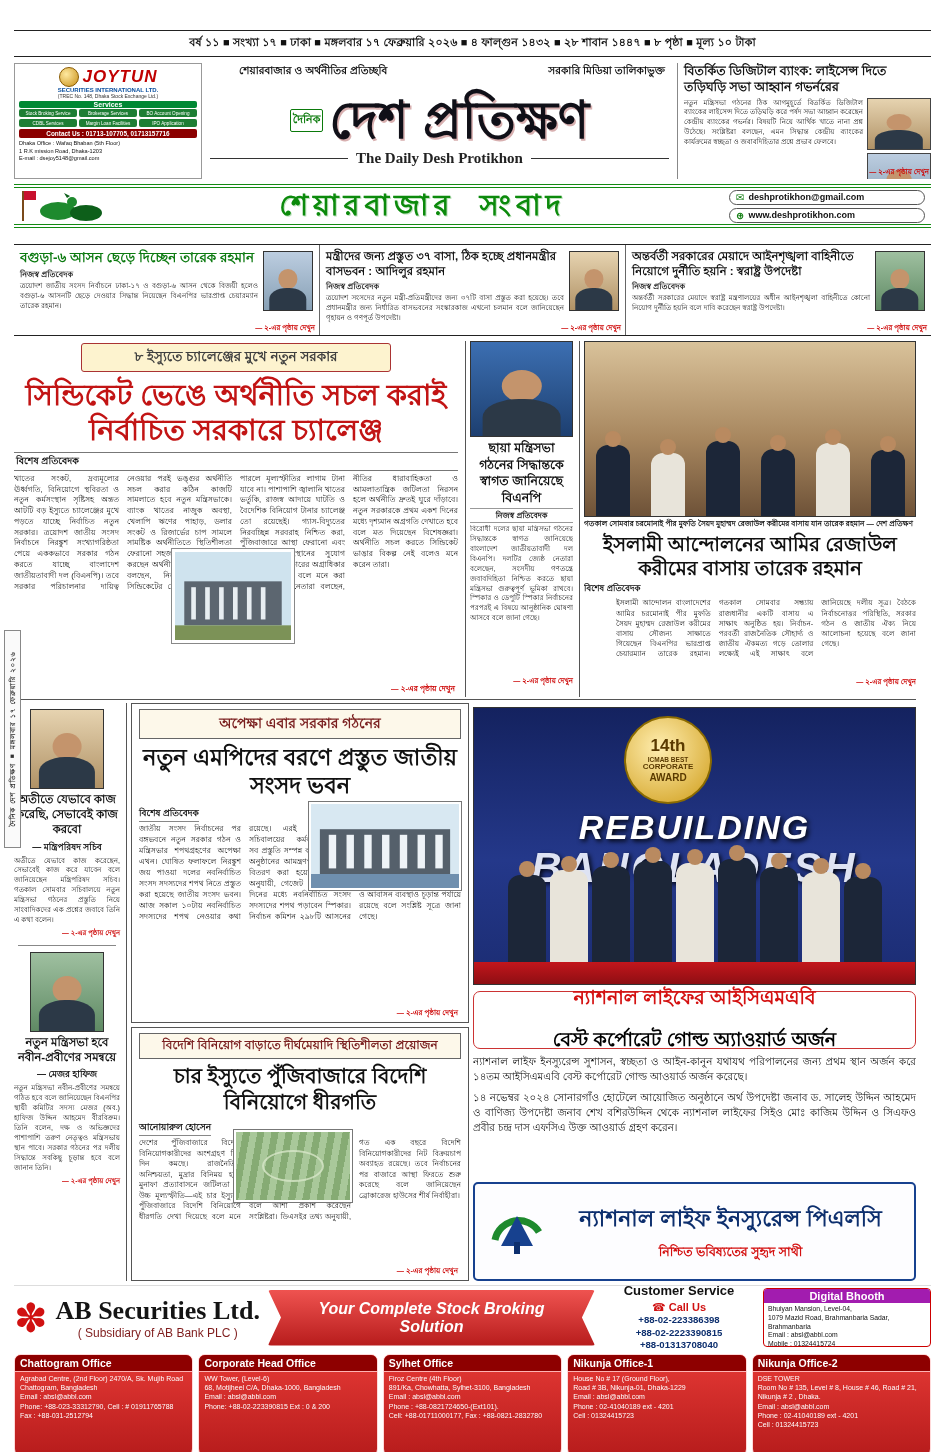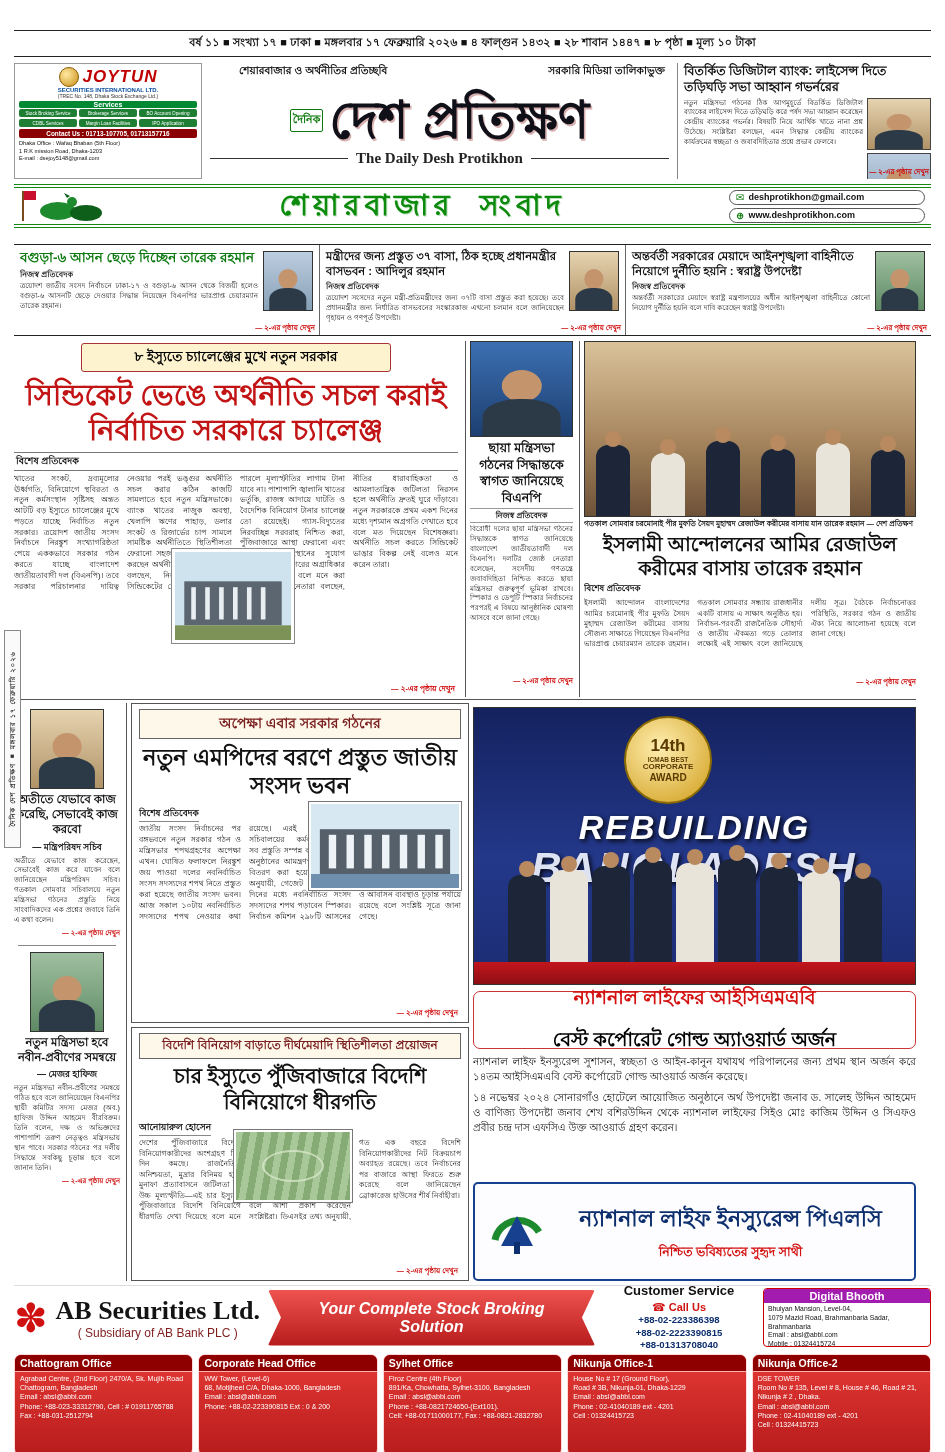--- a/index.html
+++ b/index.html
@@ -62,42 +62,42 @@
   .brief-photo { float:right; width:50px; height:60px; margin:2px 0 2px 5px; border:1px solid #333; }
   .brief-head { font-weight:800; font-size:11.5px; line-height:1.28; }
   .brief-head.green { color:#0c7a10; font-size:13.5px; }
   .brief-by { font-size:8px; font-weight:bold; margin:2px 0 1px; color:#222; }
   .brief-body { font-size:7.1px; text-align:justify; line-height:1.38; }
   .brief-cont { position:absolute; right:4px; bottom:1px; font-size:7px; }
   
   .main { margin:5px 14px 0; position:relative; height:940px; width:917px; }
   .main-divider { position:absolute; left:0; top:358px; width:902px; border-top:1px solid #555; }
   .lead { position:absolute; left:0; top:0; width:452px; height:356px; border-right:1px solid #555; padding-right:7px; overflow:hidden; }
-  .lead-kicker { width:310px; margin:2px auto 0; border:1px solid #a33; background:#fdf3cf; color:#000000; font-weight:800; font-size:13.5px; text-align:center; padding:2px 0; border-radius:3px; }
+  .lead-kicker { width:310px; margin:2px auto 0; border:1px solid #a33; background:#fdf3cf; color:#404040; font-weight:800; font-size:13.5px; text-align:center; padding:2px 0; border-radius:3px; }
   .lead-head { color:#c21414; font-weight:900; font-size:29px; text-align:center; line-height:1.22; margin:6px 0 3px; }
   .lead-byrow { border-top:1px solid #777; border-bottom:1px solid #777; padding:1px 2px; font-size:9.5px; font-weight:800; }
   .lead-body { font-size:7.7px; text-align:justify; line-height:1.4; column-count:4; column-gap:8px; height:198px; overflow:hidden; margin-top:3px; }
   .lead-inset { position:absolute; left:158px; top:208px; width:122px; height:94px; border:3px solid #fff; box-shadow:0 0 0 1px #888; }
   .lead-cont { position:absolute; right:10px; bottom:2px; font-size:7.5px; }
   .shadow-col { position:absolute; left:456px; top:0; width:110px; height:356px; border-right:1px solid #555; padding-right:6px; overflow:hidden; }
   .shadow-photo { width:100%; height:96px; border:1px solid #333; }
   .shadow-head { font-size:12.5px; font-weight:800; text-align:center; line-height:1.32; margin:3px 0 2px; }
   .shadow-by { font-size:7.8px; font-weight:bold; text-align:center; border-top:1px solid #999; border-bottom:1px solid #999; margin-bottom:2px; }
   .shadow-body { font-size:7.1px; text-align:justify; line-height:1.4; height:150px; overflow:hidden; }
   .shadow-cont { text-align:right; font-size:7px; }
   .islami { position:absolute; left:570px; top:0; width:332px; height:356px; overflow:hidden; }
   .islami-photo { position:relative; width:100%; height:176px; border:1px solid #333; background:linear-gradient(180deg,#d9c29a 0%,#a8875f 55%,#6e5238 100%); overflow:hidden; }
   .sil-row { position:absolute; bottom:0; left:0; right:0; display:flex; justify-content:space-around; align-items:flex-end; height:70%; }
   .sil { width:34px; background:#1c2638; border-radius:12px 12px 0 0; position:relative; }
   .sil::before { content:""; position:absolute; top:-14px; left:50%; transform:translateX(-50%); width:16px; height:16px; border-radius:50%; background:#b98a60; }
   .sil.w { background:#e8e4da; }
   .islami-cap { font-size:7.4px; font-weight:bold; margin:2px 0 1px; line-height:1.3; }
   .islami-head { font-size:19.5px; font-weight:900; text-align:center; line-height:1.25; margin:3px 0 2px; }
   .islami-by { font-size:8.5px; font-weight:800; margin-bottom:2px; }
-  .islami-body { font-size:7.3px; text-align:justify; line-height:1.4; column-count:3; column-gap:8px; height:78px; overflow:hidden; }
+  .islami-body { font-size:7.3px; text-align:justify; line-height:1.4; column-count:3; column-gap:8px; height:78px; overflow:hidden;margin-left:32px; }
   .islami-cont { text-align:right; font-size:7px; }
   .leftcol { position:absolute; left:0; top:362px; width:113px; height:578px; border-right:1px solid #555; padding:0 6px 0 0; text-align:center; overflow:hidden; }
   .lc-port { width:74px; height:80px; margin:6px auto 3px; border:1px solid #333; }
   .lc-head { font-size:11.5px; font-weight:800; line-height:1.32; }
   .lc-attr { font-size:9px; font-weight:800; margin:2px 0; }
   .lc-body { font-size:7.1px; text-align:justify; line-height:1.4; }
   .lc-cont { text-align:right; font-size:6.8px; margin-top:1px; }
   .lc-div { border-top:1px solid #888; margin:6px 4px; }
   .artbox { position:absolute; border:1px solid #555; padding:5px 7px; overflow:hidden; background:#fff; }
   .parl { left:117px; top:362px; width:338px; height:320px; }

